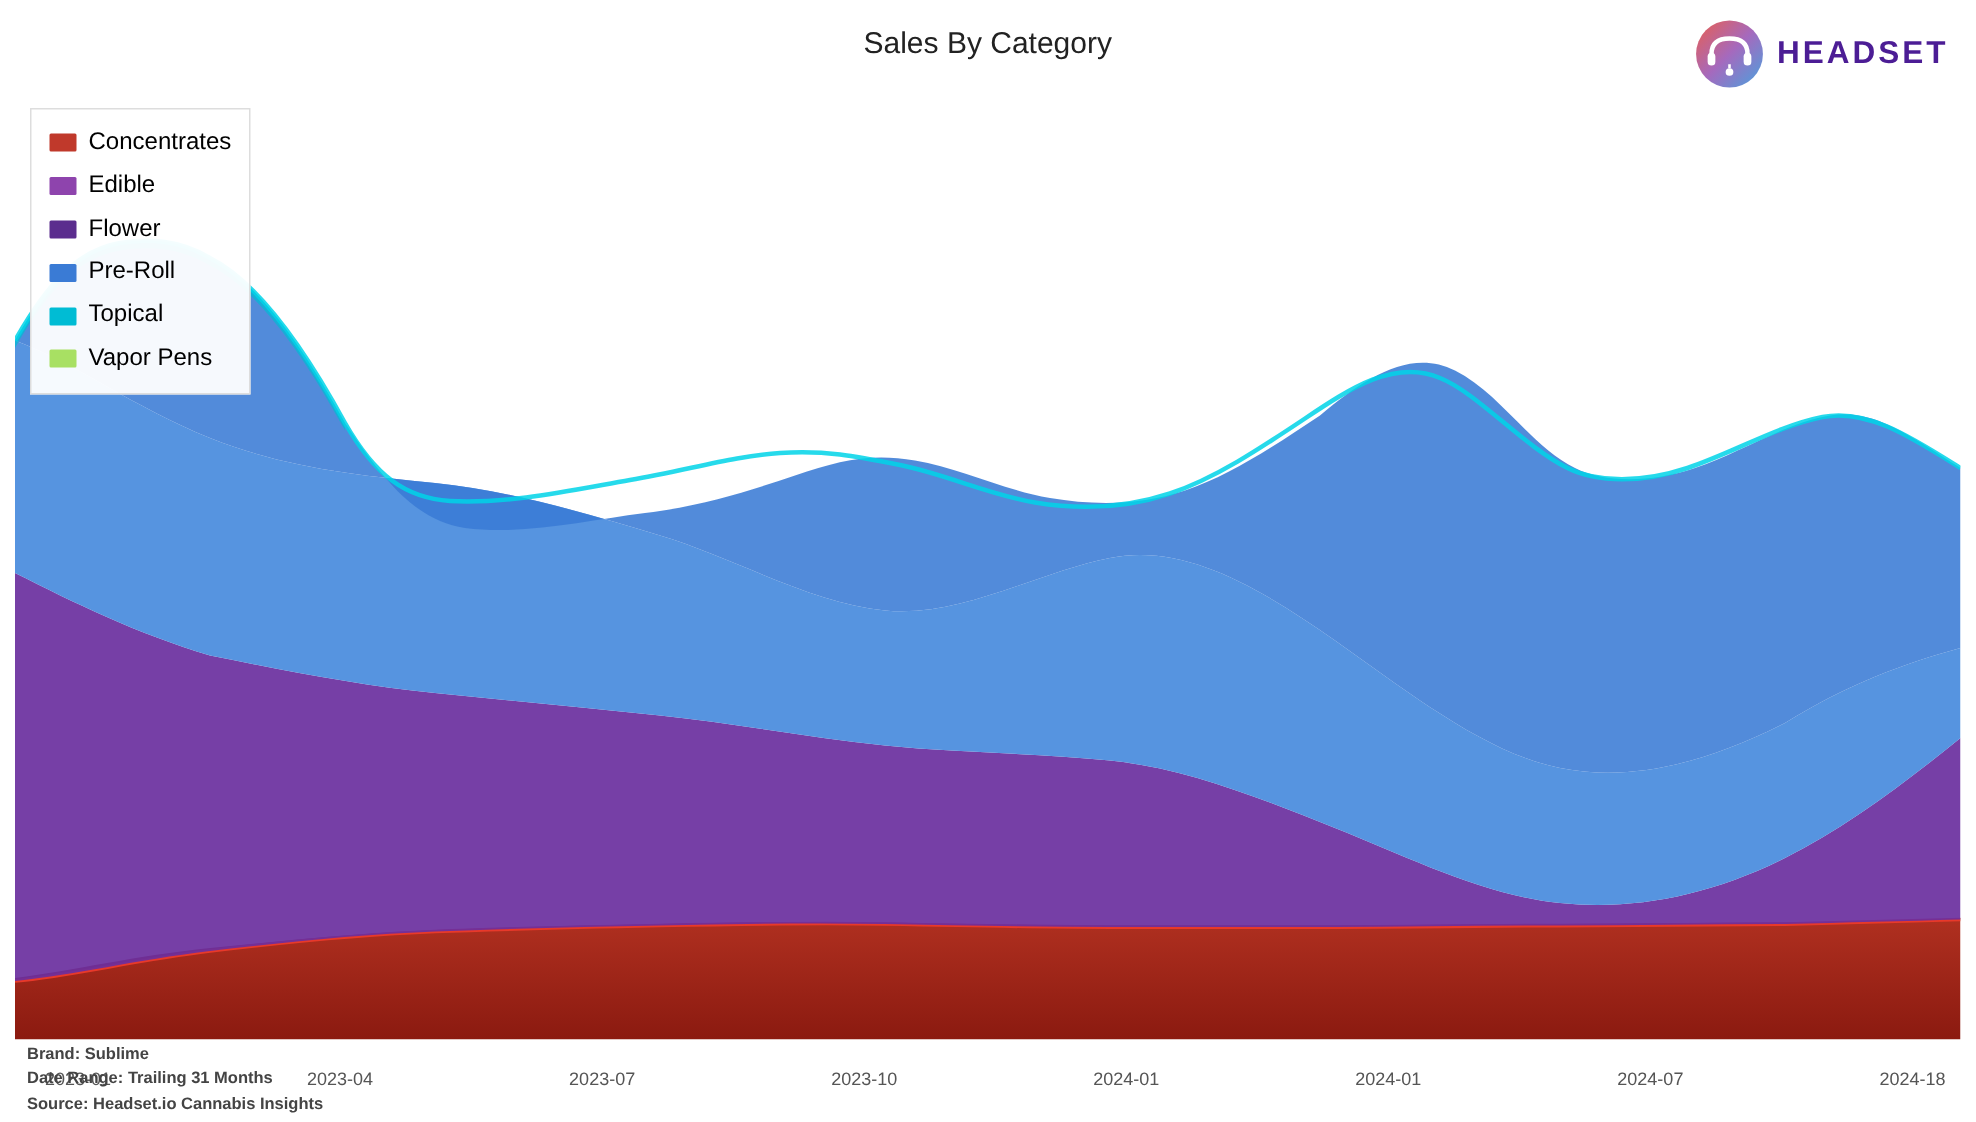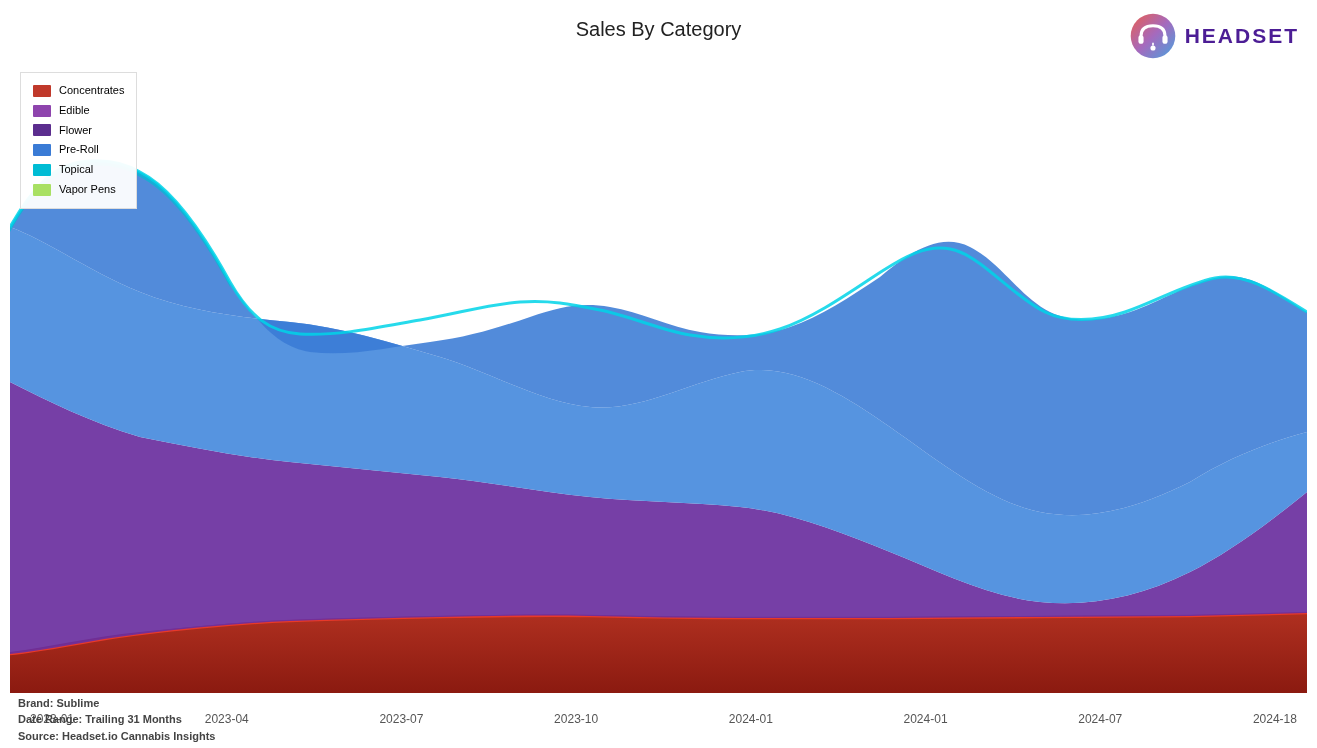--- a/index.html
+++ b/index.html
@@ -45,21 +45,21 @@
       text-transform: uppercase;
       text-align: right;
     }
     .legend {
       position: absolute;
       top: 72px;
       left: 20px;
       background: rgba(255,255,255,0.95);
       border: 1px solid #ddd;
       padding: 8px 12px;
-      font-size: 11px;
+      font-size: 16px;
       line-height: 1.8;
       z-index: 10;
     }
     .legend-item {
       display: flex;
       align-items: center;
       gap: 8px;
     }
     .legend-swatch {
       width: 18px;

